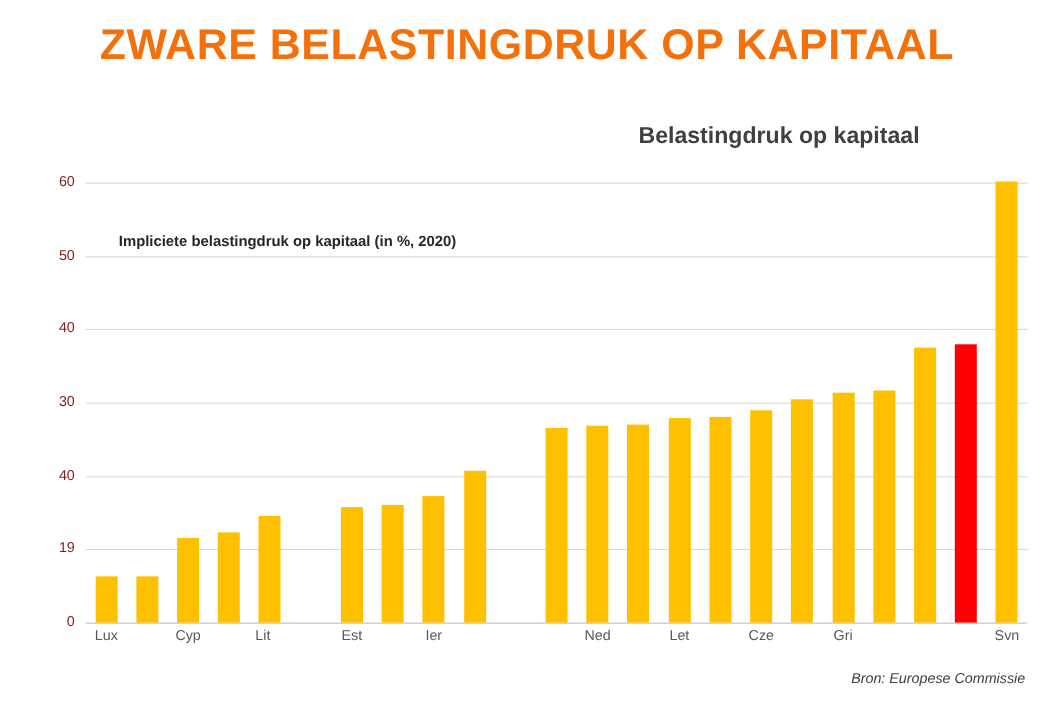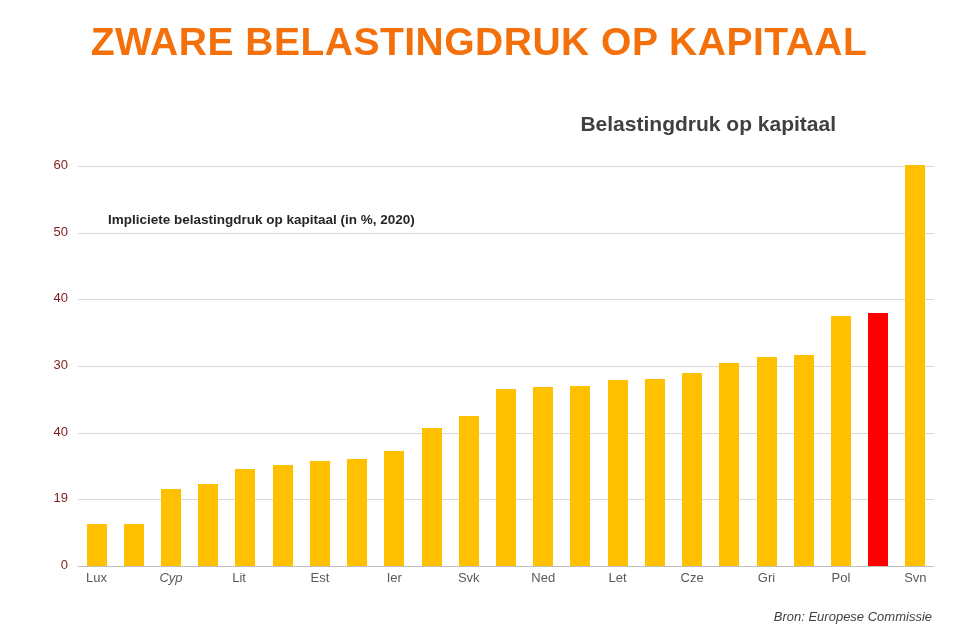--- a/index.html
+++ b/index.html
@@ -139,58 +139,50 @@
 
   <div class="annotation">Impliciete belastingdruk op kapitaal (in %, 2020)</div>
 
   <div class="bars" id="bars">
       <div class="bar-slot" style="left: 0px; width: 37.2174px;">
         <div class="bar" title="Lux: 6.3" style="height: 42px; left: 8.6087px;"></div>
         <div class="xlabel" style="left: 0px; width: 37.2174px;">Lux</div>
       </div>
       <div class="bar-slot" style="left: 37.2174px; width: 37.2174px;">
         <div class="bar" title="Cyp: 6.3" style="height: 42px; left: 8.6087px;"></div>
-        <div class="xlabel" style="left: 37.2174px; width: 37.2174px; font-style: italic;">Cyp</div>
+        <div class="xlabel" style="left: 37.2174px; width: 37.2174px;">Cyp</div>
       </div>
       <div class="bar-slot" style="left: 74.4348px; width: 37.2174px;">
         <div class="bar" title="Lit: 11.5" style="height: 76.6667px; left: 8.6087px;"></div>
         <div class="xlabel" style="left: 68px; width: 37.2174px;">Lit</div>
       </div>
       <div class="bar-slot" style="left: 111.652px; width: 37.2174px;">
         <div class="bar" title="Est: 12.3" style="height: 82px; left: 8.6087px;"></div>
         <div class="xlabel" style="left: 111.652px; width: 37.2174px;">Est</div>
       </div>
       <div class="bar-slot" style="left: 148.87px; width: 37.2174px;">
         <div class="bar" title="Ier: 14.5" style="height: 96.6667px; left: 8.6087px;"></div>
         <div class="xlabel" style="left: 148.87px; width: 37.2174px;">Ier</div>
       </div>
-      <div class="bar-slot" style="left: 186.087px; width: 37.2174px;">
-        <div class="bar" title="Svk: 15.2" style="height: 101.333px; left: 8.6087px;"></div>
-        <div class="xlabel" style="left: 186.087px; width: 37.2174px;">Svk</div>
-      </div>
       <div class="bar-slot" style="left: 223.304px; width: 37.2174px;">
         <div class="bar" title="Ned: 15.8" style="height: 105.333px; left: 8.6087px;"></div>
         <div class="xlabel" style="left: 223.304px; width: 37.2174px;">Ned</div>
       </div>
       <div class="bar-slot" style="left: 260.522px; width: 37.2174px;">
         <div class="bar" title="Let: 16.1" style="height: 107.333px; left: 8.6087px;"></div>
         <div class="xlabel" style="left: 260.522px; width: 37.2174px;">Let</div>
       </div>
       <div class="bar-slot" style="left: 297.739px; width: 37.2174px;">
         <div class="bar" title="Cze: 17.3" style="height: 115.333px; left: 8.6087px;"></div>
         <div class="xlabel" style="left: 297.739px; width: 37.2174px;">Cze</div>
       </div>
       <div class="bar-slot" style="left: 334.957px; width: 37.2174px;">
         <div class="bar" title="Gri: 20.7" style="height: 138px; left: 8.6087px;"></div>
         <div class="xlabel" style="left: 334.957px; width: 37.2174px;">Gri</div>
       </div>
-      <div class="bar-slot" style="left: 372.174px; width: 37.2174px;">
-        <div class="bar" title="Pol: 22.5" style="height: 150px; left: 8.6087px;"></div>
-        <div class="xlabel" style="left: 372.174px; width: 37.2174px;">Pol</div>
-      </div>
       <div class="bar-slot" style="left: 409.391px; width: 37.2174px;">
         <div class="bar" title="Svn: 26.5" style="height: 176.667px; left: 8.6087px;"></div>
         <div class="xlabel" style="left: 409.391px; width: 37.2174px;">Svn</div>
       </div>
       <div class="bar-slot" style="left: 446.609px; width: 37.2174px;">
         <div class="bar" title="Nor: 26.8" style="height: 178.667px; left: 8.6087px;"></div>
       </div>
       <div class="bar-slot" style="left: 483.826px; width: 37.2174px;">
         <div class="bar" title="Oos: 27" style="height: 180px; left: 8.6087px;"></div>
       </div>

